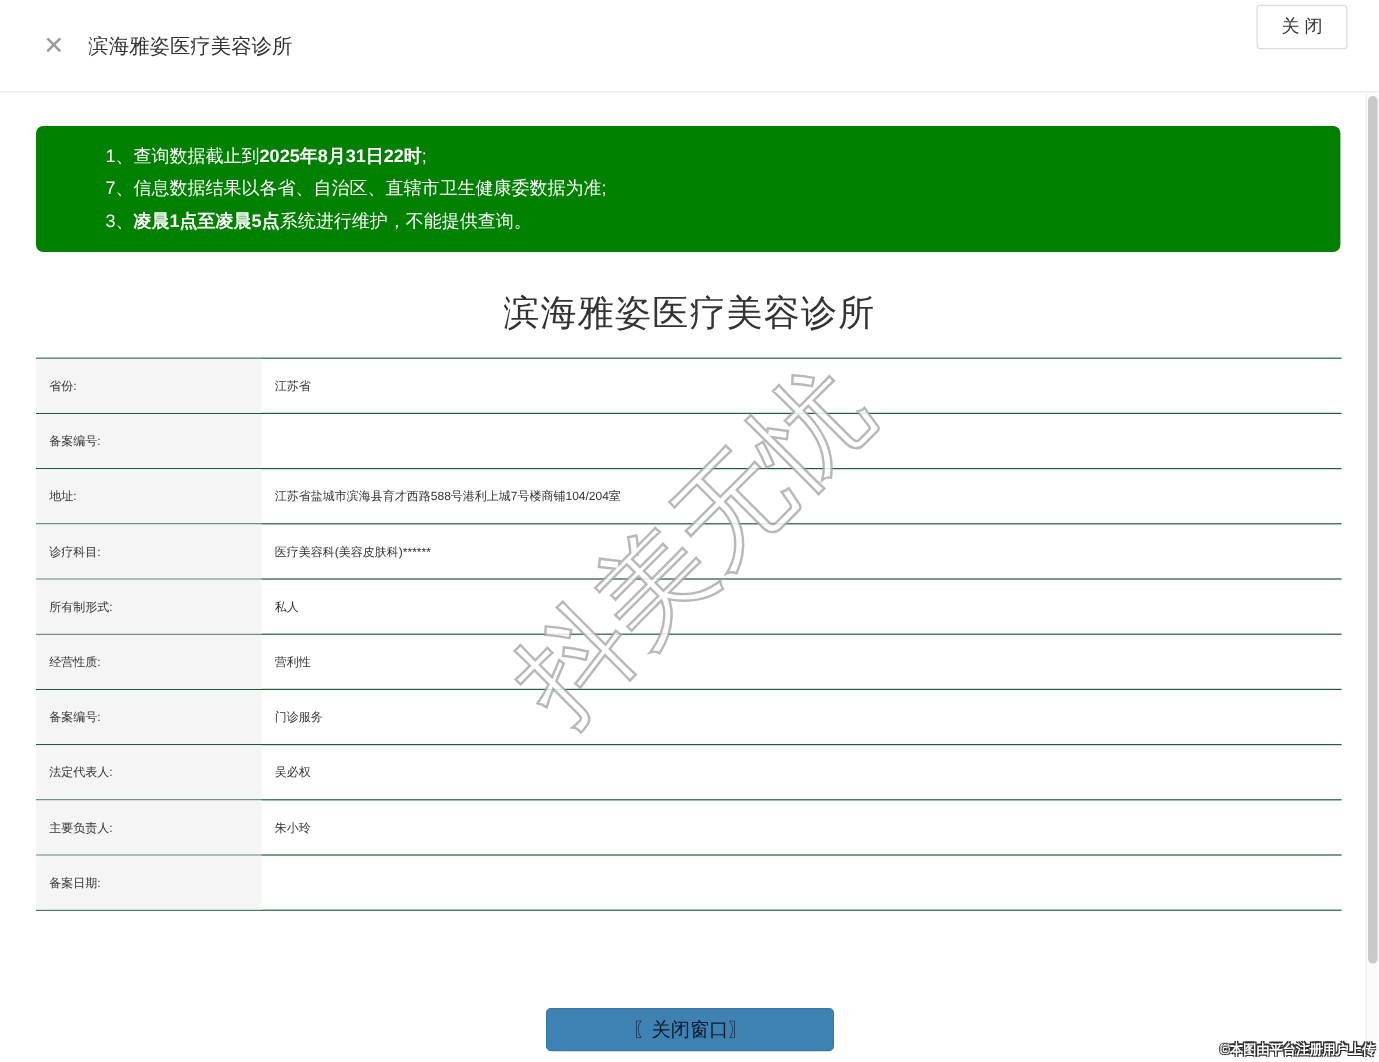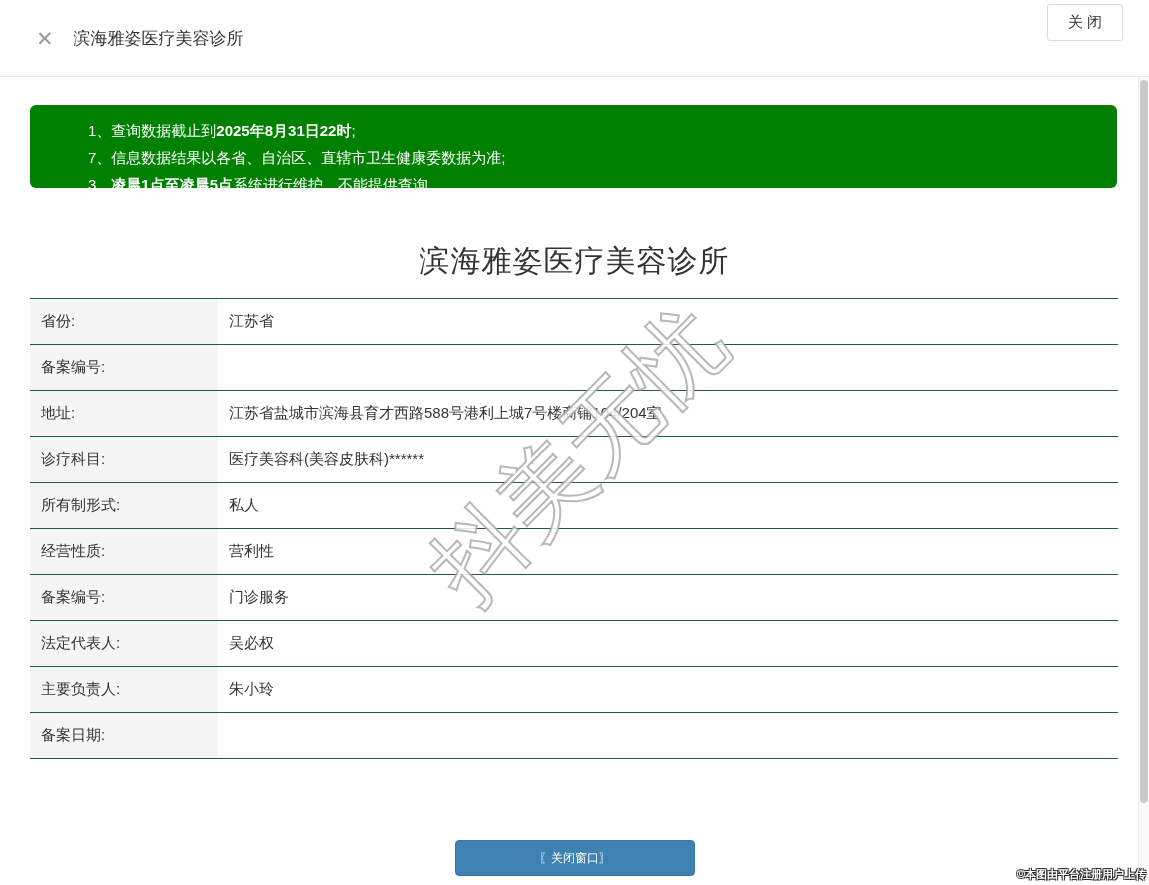--- a/index.html
+++ b/index.html
@@ -25,55 +25,55 @@
   .close-btn {
     position:absolute; right:26px; top:4px;
     width:76px; height:37px; box-sizing:border-box;
     background:#fff; border:1px solid #dcdcdc; border-radius:3px;
     font-size:15px; color:#333; cursor:pointer;
     font-family:inherit;
   }
 
   
   .notice {
-    position:absolute; left:30px; top:105px; width:1087px; height:83px;
+    position:absolute; left:30px; top:105px; width:1087px; height:105px;
     box-sizing:border-box; background:#008000; border-radius:6px;
     color:#fff; font-size:15px; line-height:27px;
     padding:12px 8px 12px 58px;
   }
   .notice b { font-weight:bold; }
 
   
   .detail-title {
     position:absolute; top:241px; left:0; width:1149px;
     text-align:center; font-size:30px; color:#333; font-weight:500;
     letter-spacing:1px;
   }
   .detail-table {
     position:absolute; left:30px; top:298px; width:1088px;
     border-top:1.5px solid #1f5c3d;
   }
   .detail-row {
     display:flex; height:46px; box-sizing:border-box;
     border-bottom:1.5px solid #1f5c3d;
-    font-size:15px; color:#333;
+    font-size:10px; color:#333;
   }
   .detail-row .cell-label {
     width:188px; flex:0 0 188px; background:#f5f5f5;
     display:flex; align-items:center; padding-left:11px; box-sizing:border-box;
   }
   .detail-row .cell-value {
     flex:1; display:flex; align-items:center; padding-left:11px;
   }
 
   
   .close-window-btn {
     position:absolute; left:455px; top:840px; width:240px; height:36px;
     background:#3e82b4; border:1px solid #3878a8; border-radius:4px;
-    color:#ffffff; font-size:12px; cursor:pointer; font-family:inherit;
+    color:#0f172a; font-size:16px; cursor:pointer; font-family:inherit;
   }
 
   
   .wm-diagonal {
     position:absolute; left:388px; top:408px; width:380px; height:95px;
     font-size:92px; line-height:95px; text-align:center; white-space:nowrap;
     transform:rotate(-45deg);
     color:rgba(255,255,255,0.85);
     -webkit-text-stroke:2px rgba(160,160,160,0.75);
     pointer-events:none; z-index:30;

